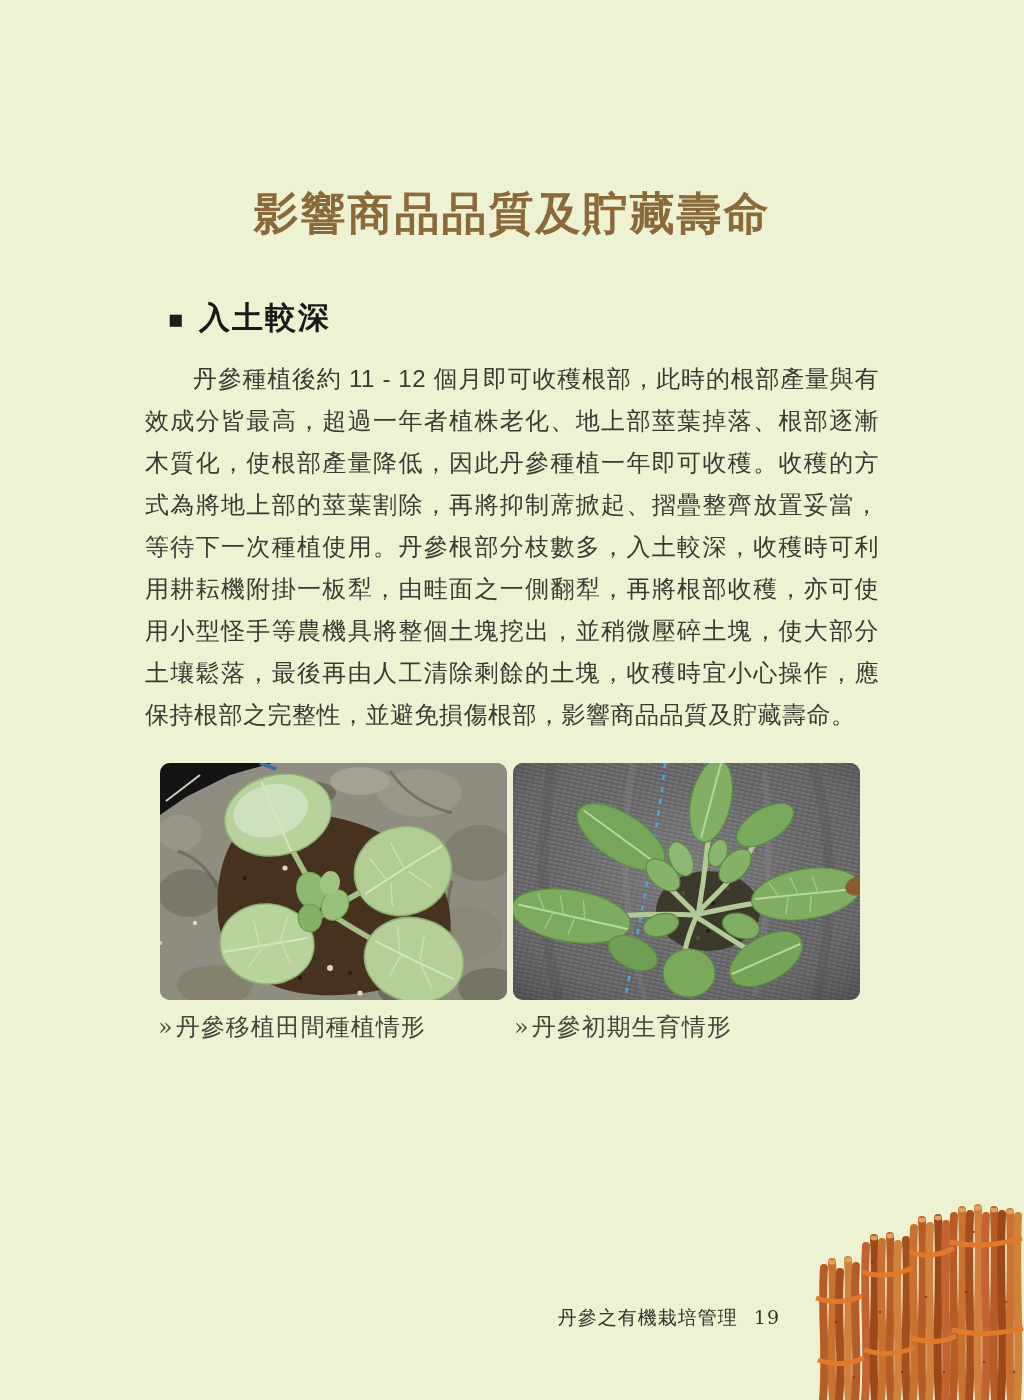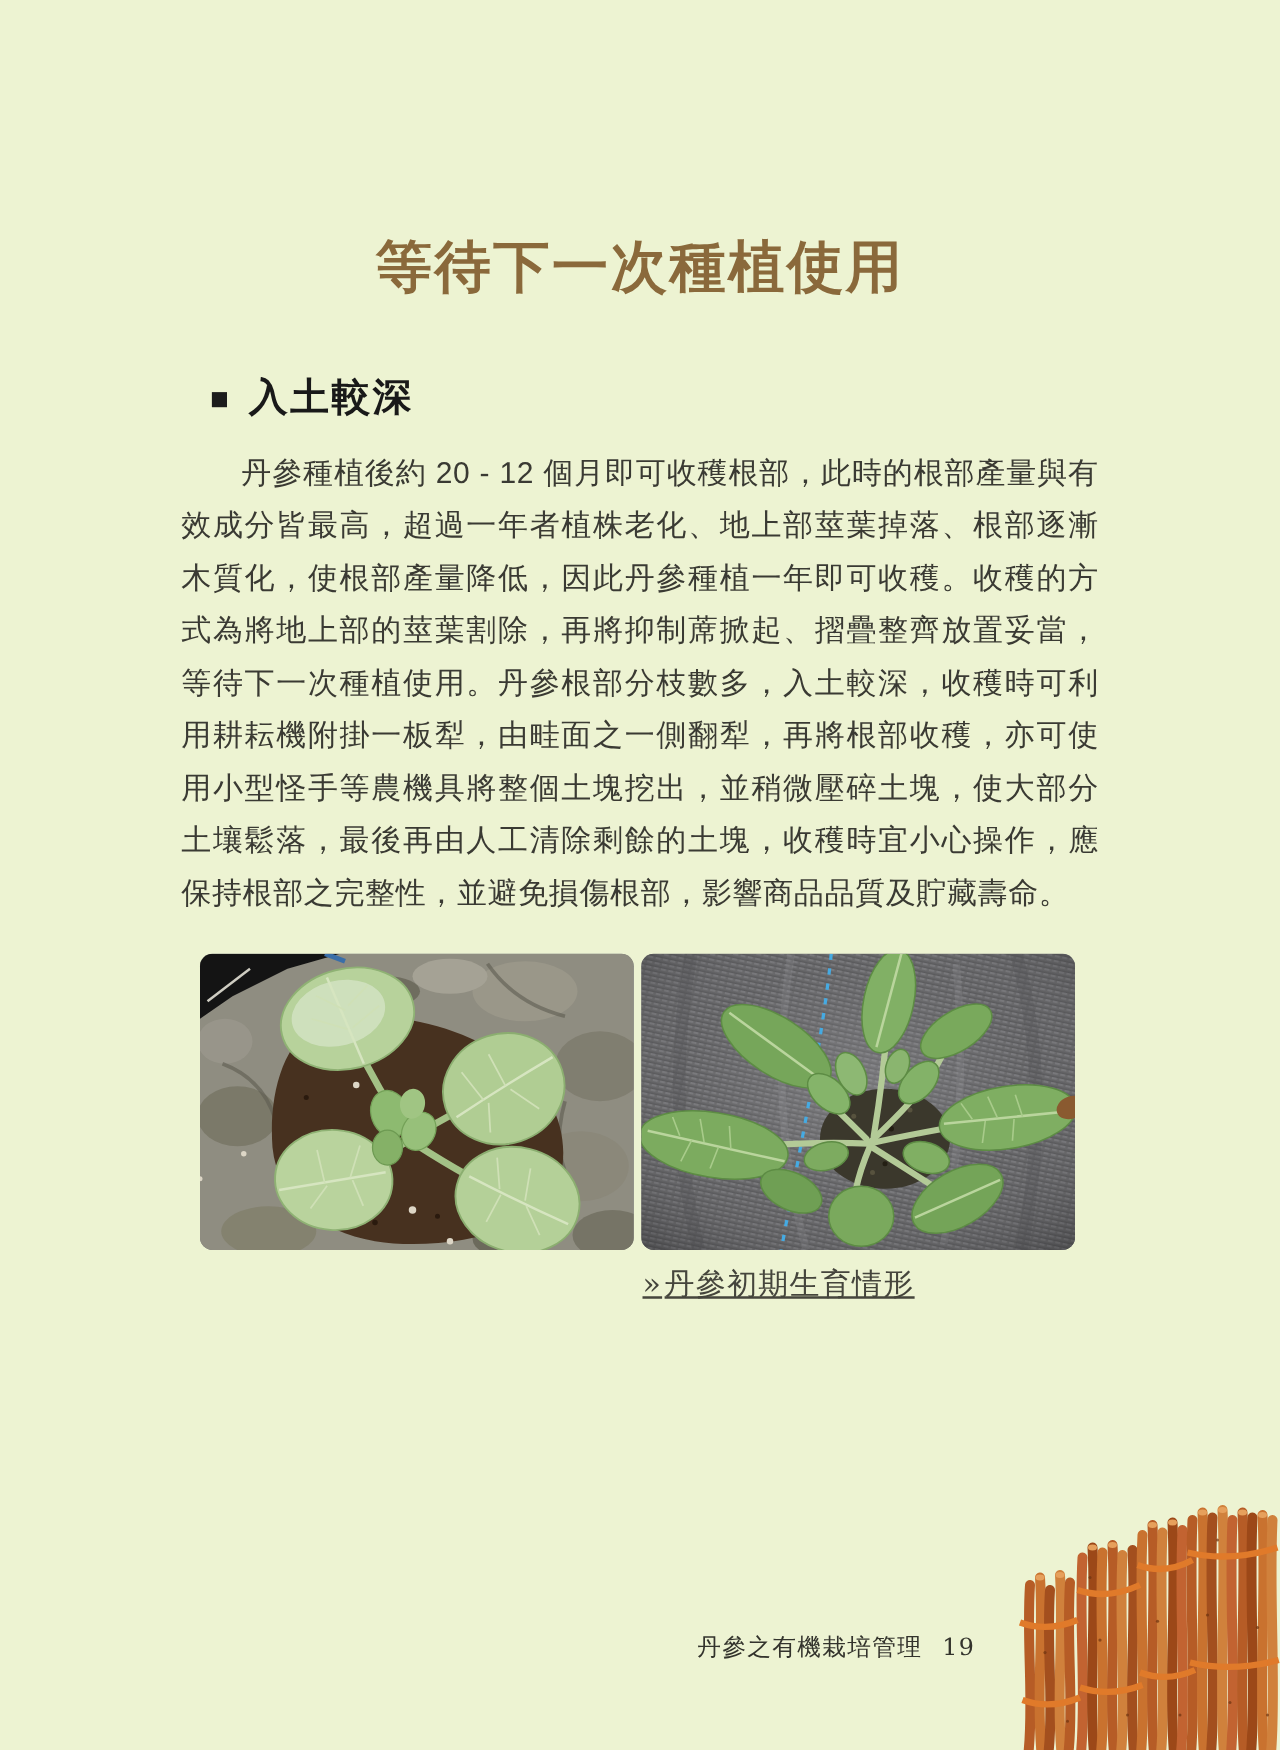--- a/index.html
+++ b/index.html
@@ -20,44 +20,44 @@
 
   .figure{position:absolute;top:763px;width:347px;height:237px;border-radius:10px;
           overflow:hidden;background:#777;}
   .figure.left{left:160px;}
   .figure.right{left:513px;}
   .figure svg{display:block;width:100%;height:100%;}
 
   .caption{position:absolute;top:1011px;font-family:"DejaVu Serif","Liberation Serif",serif;
            font-size:24px;color:#45453c;letter-spacing:1px;white-space:nowrap;}
   .caption.left{left:158px;}
-  .caption.right{left:514px;text-decoration:underline;}
+  .caption.right{left:514px;}
   .caption .marker{margin-right:2px;}
 
   .page-footer{position:absolute;top:1305px;right:244px;
                font-family:"DejaVu Serif","Liberation Serif",serif;
                font-size:19px;color:#33332c;letter-spacing:1px;white-space:nowrap;}
   .page-footer .page-num{margin-left:16px;}
 
   .roots-decoration{position:absolute;right:0;bottom:0;width:210px;height:198px;}
   .roots-decoration svg{display:block;width:100%;height:100%;}
 </style>
 </head>
 <body>
 
 <div class="page">
 
-  <div class="doc-title">等待下一次種植使用</div>
+  <div class="doc-title">影響商品品質及貯藏壽命</div>
 
   <div class="section-heading">
     <span class="section-bullet">■</span>
     <span class="section-label">入土較深</span>
   </div>
 
-  <div class="body-paragraph">丹參種植後約 20 - 12 個月即可收穫根部，此時的根部產量與有效成分皆最高，超過一年者植株老化、地上部莖葉掉落、根部逐漸木質化，使根部產量降低，因此丹參種植一年即可收穫。收穫的方式為將地上部的莖葉割除，再將抑制蓆掀起、摺疊整齊放置妥當，等待下一次種植使用。丹參根部分枝數多，入土較深，收穫時可利用耕耘機附掛一板犁，由畦面之一側翻犁，再將根部收穫，亦可使用小型怪手等農機具將整個土塊挖出，並稍微壓碎土塊，使大部分土壤鬆落，最後再由人工清除剩餘的土塊，收穫時宜小心操作，應保持根部之完整性，並避免損傷根部，影響商品品質及貯藏壽命。</div>
+  <div class="body-paragraph">丹參種植後約 11 - 12 個月即可收穫根部，此時的根部產量與有效成分皆最高，超過一年者植株老化、地上部莖葉掉落、根部逐漸木質化，使根部產量降低，因此丹參種植一年即可收穫。收穫的方式為將地上部的莖葉割除，再將抑制蓆掀起、摺疊整齊放置妥當，等待下一次種植使用。丹參根部分枝數多，入土較深，收穫時可利用耕耘機附掛一板犁，由畦面之一側翻犁，再將根部收穫，亦可使用小型怪手等農機具將整個土塊挖出，並稍微壓碎土塊，使大部分土壤鬆落，最後再由人工清除剩餘的土塊，收穫時宜小心操作，應保持根部之完整性，並避免損傷根部，影響商品品質及貯藏壽命。</div>
 
   <div class="figure left">
     <svg viewBox="0 0 347 237" preserveAspectRatio="none">
       <rect width="347" height="237" fill="#8f8d81"></rect>
 
       <ellipse cx="260" cy="30" rx="42" ry="24" fill="#9a9789"></ellipse>
       <ellipse cx="320" cy="90" rx="36" ry="28" fill="#807e70"></ellipse>
       <ellipse cx="305" cy="170" rx="38" ry="28" fill="#8b887a"></ellipse>
       <ellipse cx="330" cy="225" rx="32" ry="20" fill="#767466"></ellipse>
       <ellipse cx="30" cy="130" rx="32" ry="24" fill="#7b7969"></ellipse>
@@ -232,20 +232,23 @@
         <g transform="rotate(-70 205 90)">
             <ellipse cx="205" cy="90" rx="14" ry="9" fill="#8ab56f"></ellipse>
           </g>
       </g>
       <g transform="rotate(-20 344 123)">
           <ellipse cx="344" cy="123" rx="12" ry="9" fill="#8a5a30"></ellipse>
         </g>
     </svg>
   </div>
 
+  <div class="caption left">
+    <span class="marker">»</span><span>丹參移植田間種植情形</span>
+  </div>
   <div class="caption right">
     <span class="marker">»</span><span>丹參初期生育情形</span>
   </div>
 
   <div class="page-footer">
     <span>丹參之有機栽培管理</span><span class="page-num">19</span>
   </div>
 
   <div class="roots-decoration">
     <svg viewBox="0 0 210 198" preserveAspectRatio="none">

